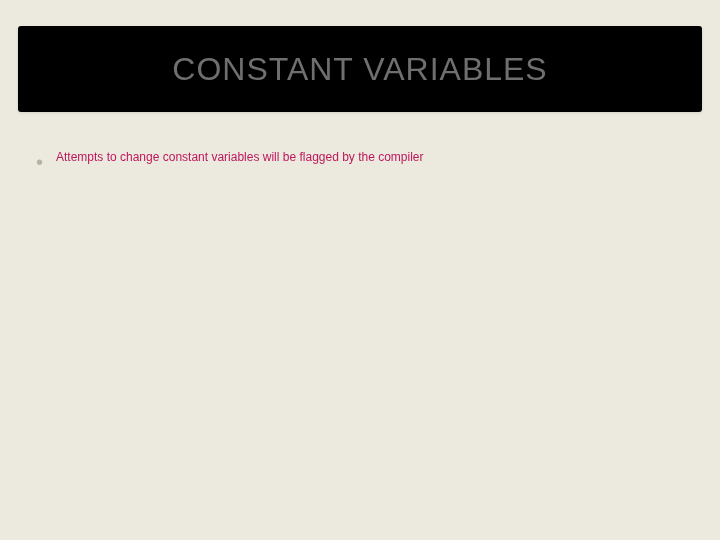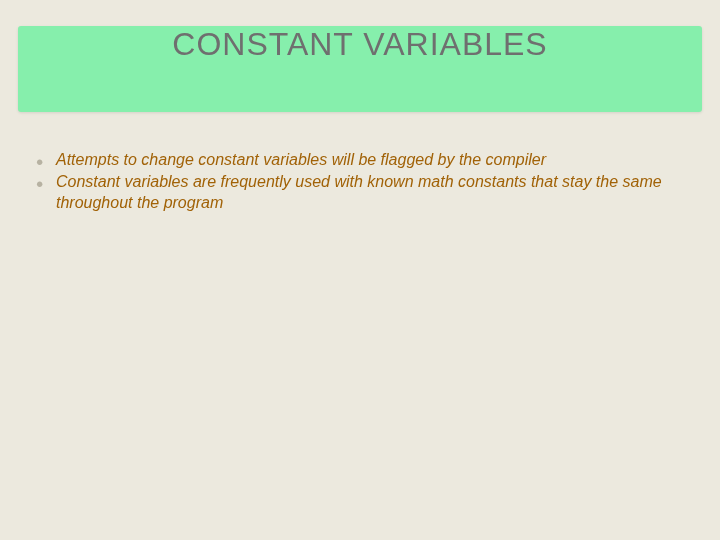--- a/index.html
+++ b/index.html
@@ -9,50 +9,49 @@
     font-family: Arial, Helvetica, sans-serif;
     color: #5a5a5a;
     position: relative;
   }
   .title-wrap {
     position: absolute;
     top: 26px;
     left: 18px;
     right: 18px;
     height: 86px;
-    background: #86efac;
+    background: #000000;
     border-radius: 3px;
     box-shadow: 0 1px 3px rgba(0,0,0,0.10);
     display: flex;
-    align-items: flex-start;
+    align-items: center;
     justify-content: center;
   }
   .title {
     font-size: 32px;
     letter-spacing: 1px;
     font-weight: 400;
     color: #6f6f6f;
   }
   .content {
     position: absolute;
     top: 150px;
     left: 34px;
     right: 34px;
   }
   ul.bullets {
     list-style: none;
   }
   ul.bullets li {
     position: relative;
     padding-left: 22px;
-    font-size: 16px;
+    font-size: 12px;
     line-height: 1.28;
-    color: #a16207;
+    color: #be185d;
     margin-bottom: 2px;
-    font-style: italic;
   }
   ul.bullets li::before {
     content: "•";
     position: absolute;
     left: 2px;
     top: 0;
     color: #b7b2a2;
     font-size: 20px;
     line-height: 1.28;
   }
@@ -60,15 +59,14 @@
 </head>
 <body>
 
 <div class="title-wrap">
   <h1 class="title">CONSTANT VARIABLES</h1>
 </div>
 
 <div class="content">
   <ul class="bullets">
     <li>Attempts to change constant variables will be flagged by the compiler</li>
-    <li>Constant variables are frequently used with known math constants that stay the same throughout the program</li>
   </ul>
 </div>
 
 </body></html>

